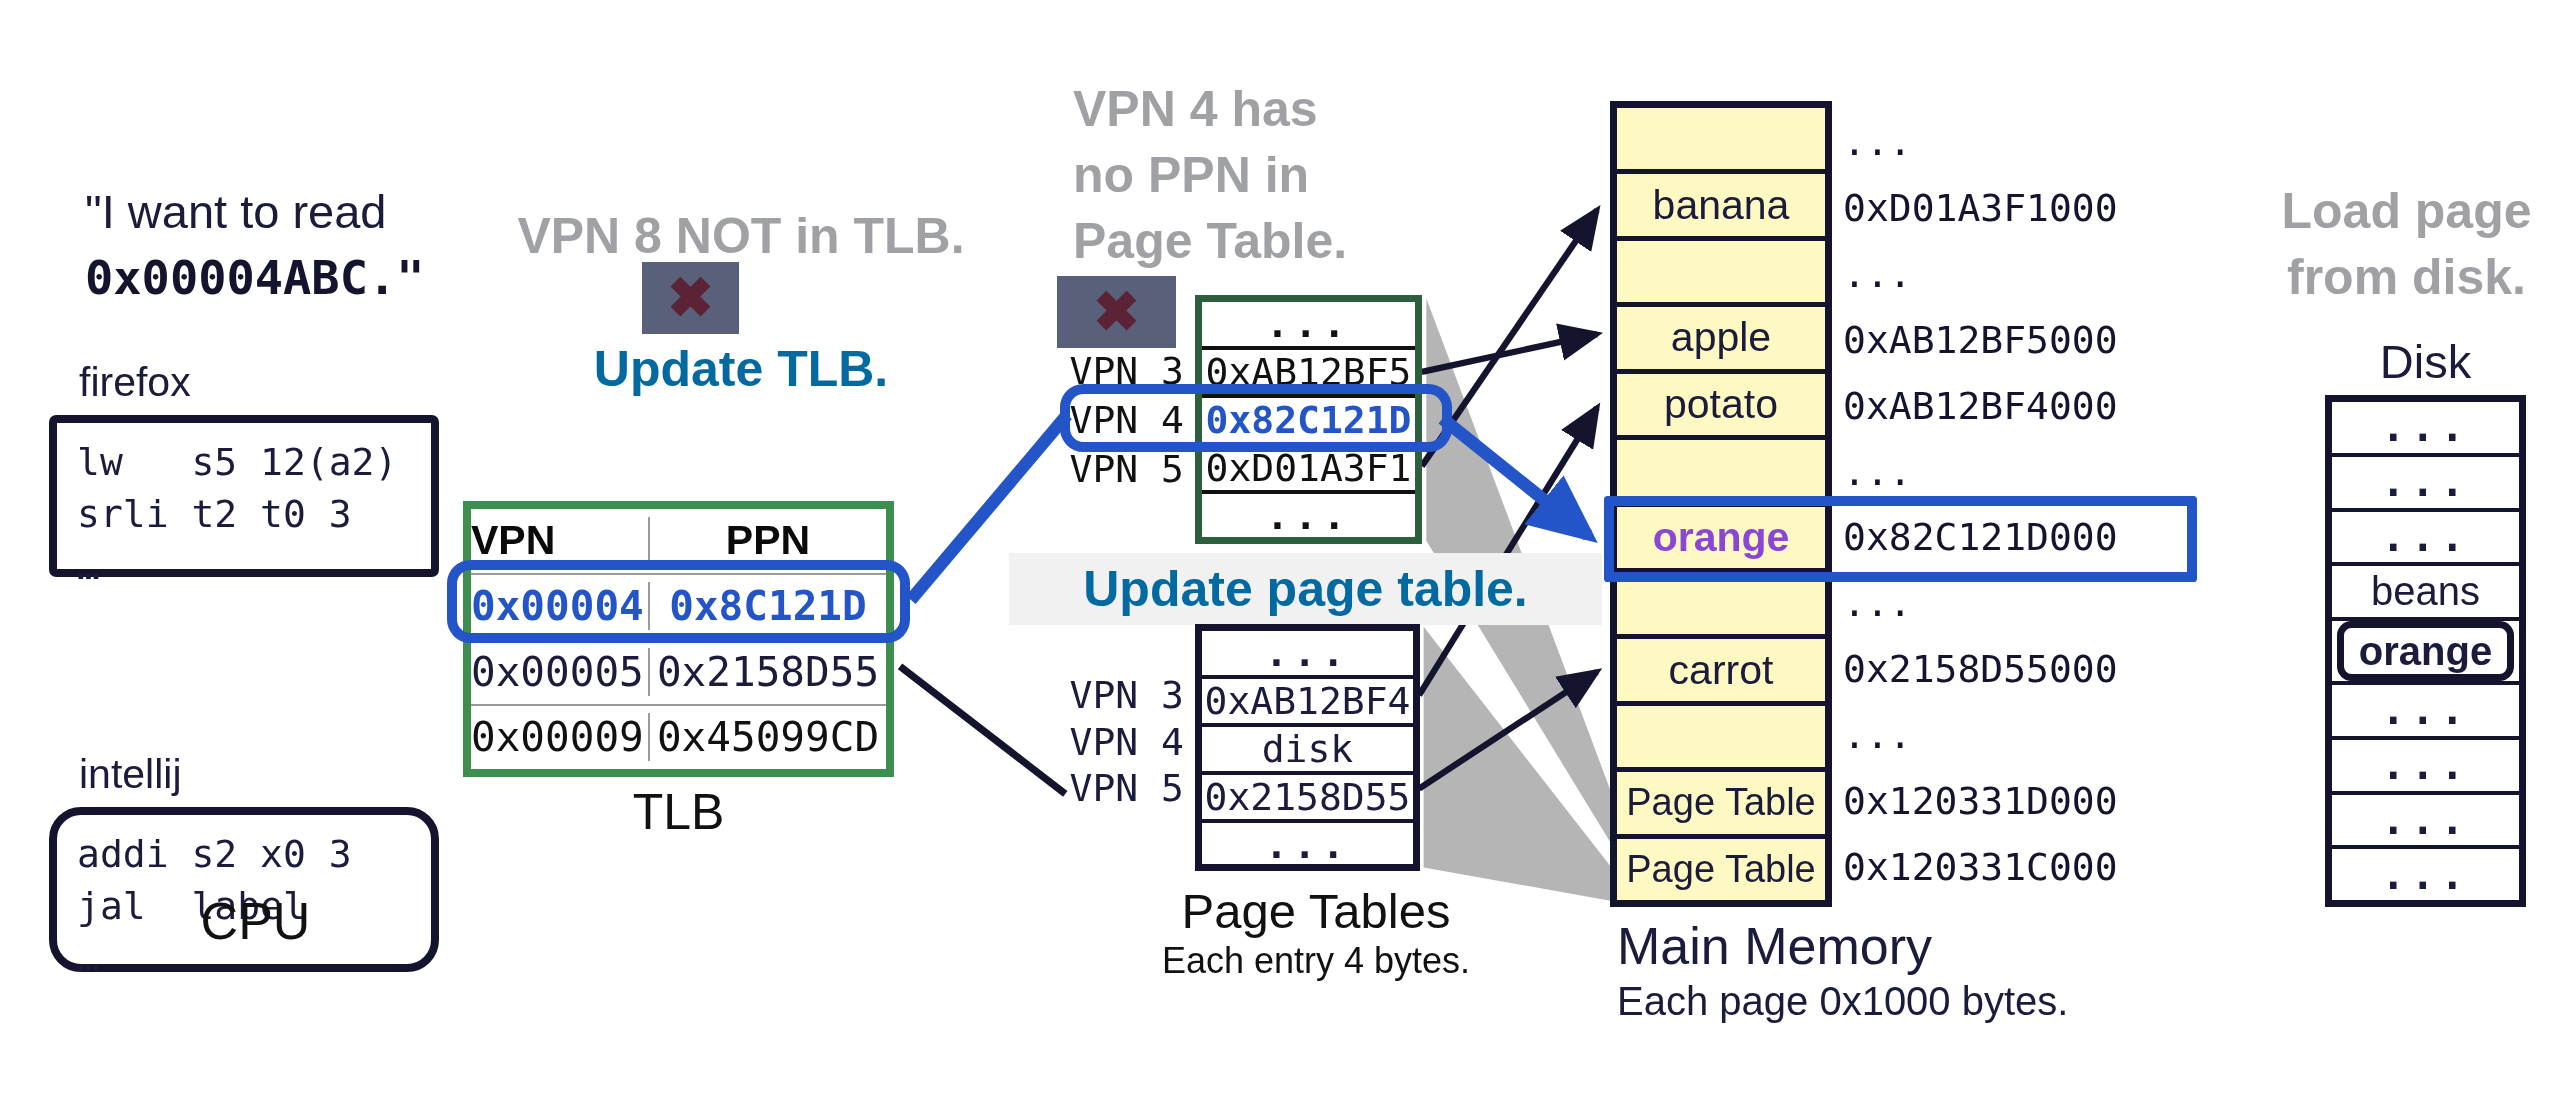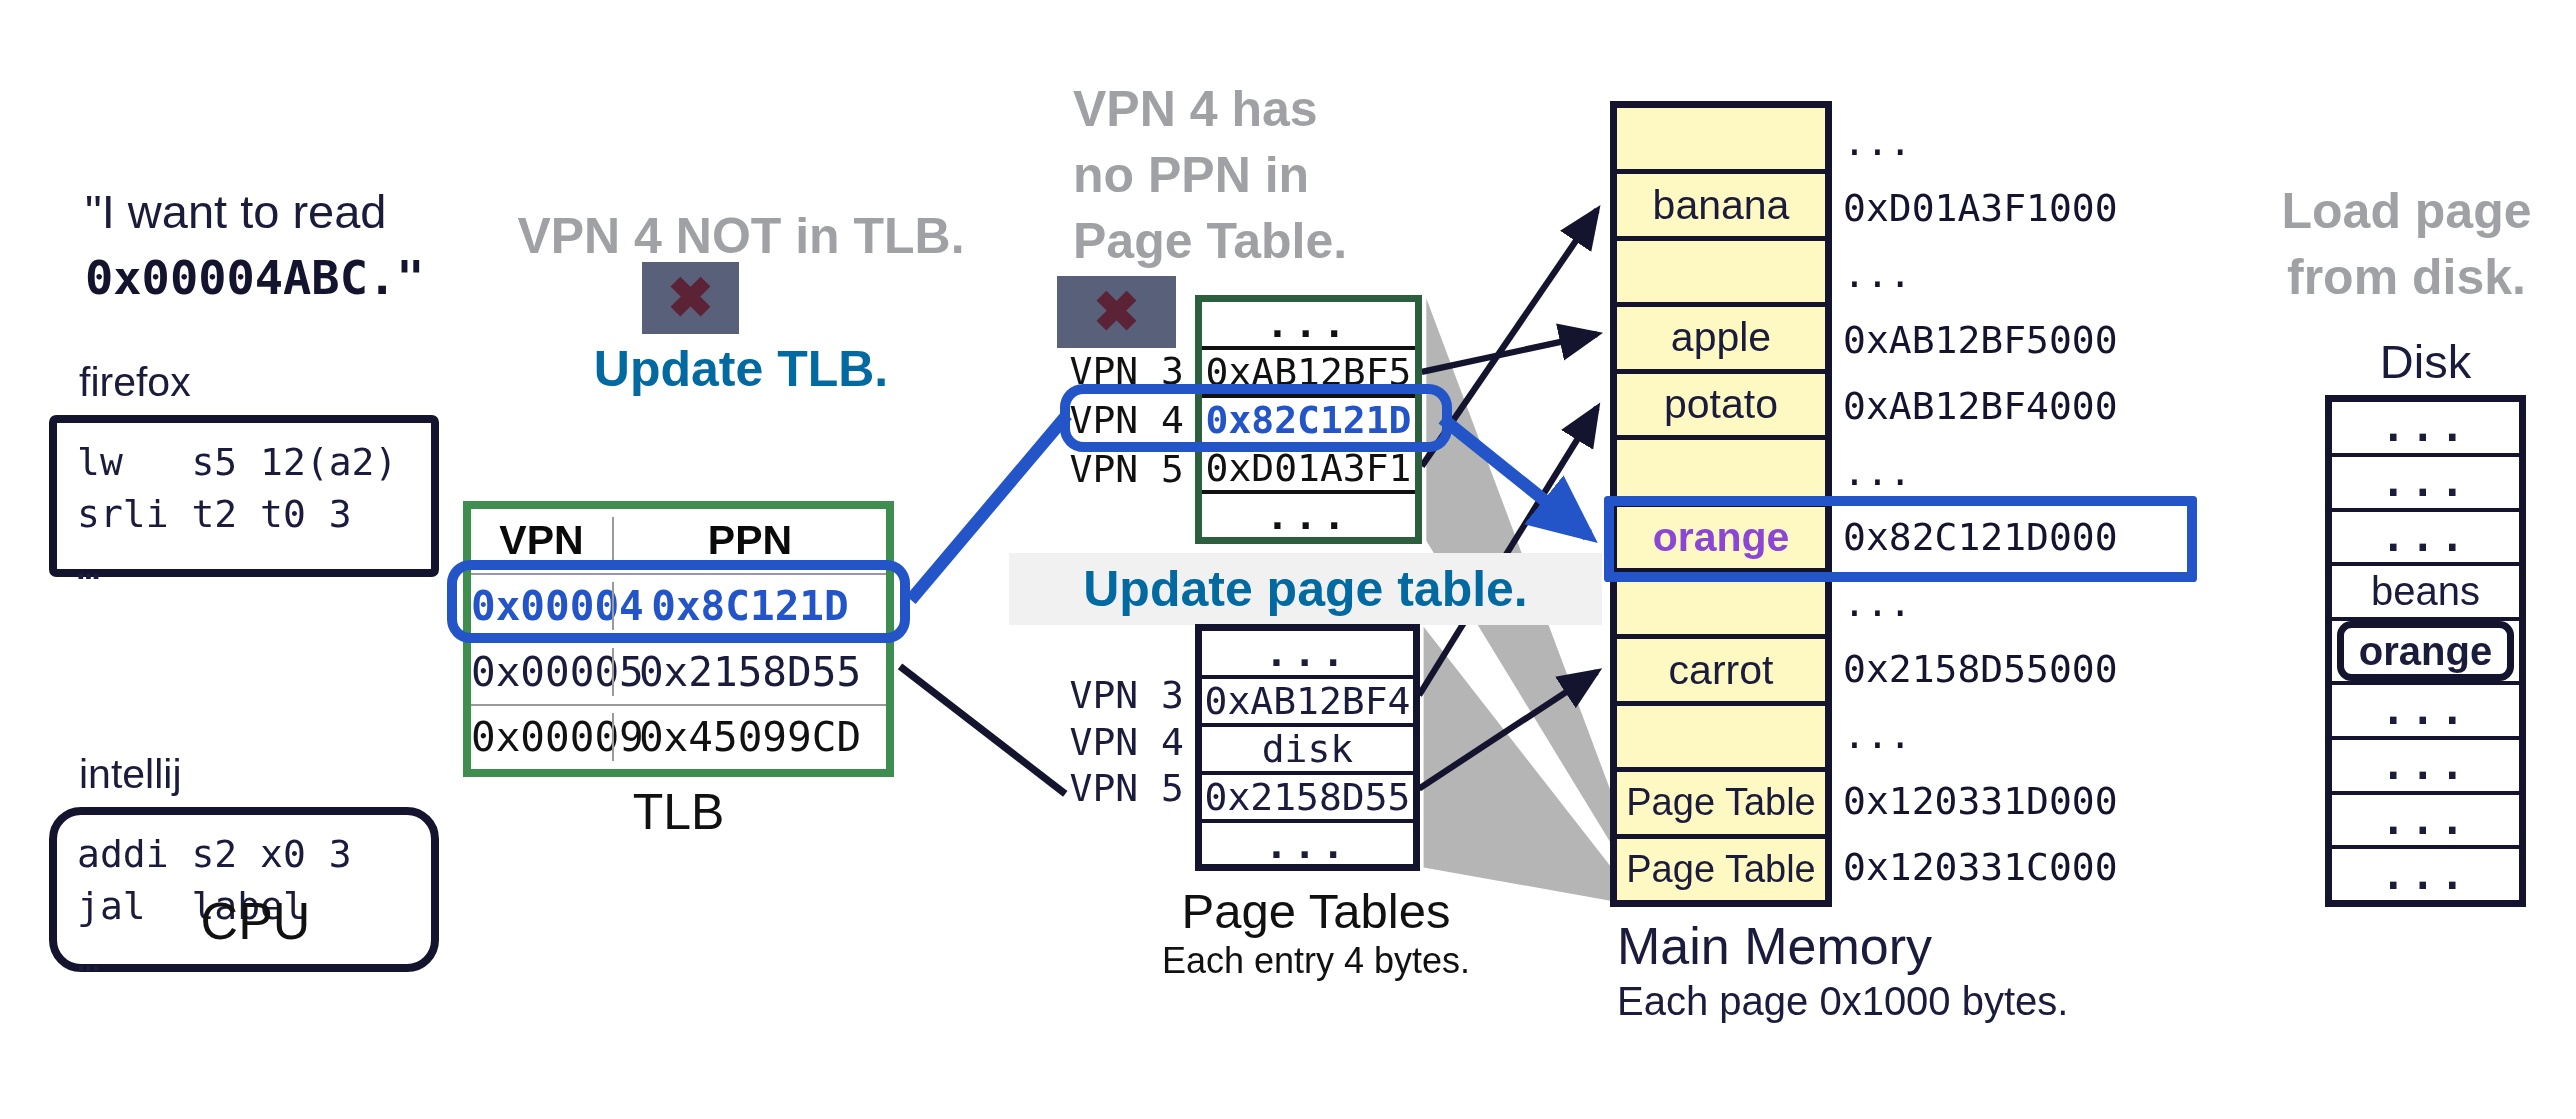--- a/index.html
+++ b/index.html
@@ -21,21 +21,21 @@
   .gray-note{font-weight:bold;color:#a0a1a4;font-size:50px;line-height:1.32;}
   .blue-note{font-weight:bold;color:#0369a1;font-size:50px;}
   .xbox{background:#59607a;display:flex;align-items:center;justify-content:center;}
   .xbox span{color:#5c2236;font-size:56px;font-weight:bold;line-height:1;}
 
   
   .tlb{left:463px;top:501px;width:431px;height:276px;border:8px solid #3e8e50;background:#fff;
        display:flex;flex-direction:column;box-sizing:border-box;}
   .tlb-row{flex:1;display:flex;align-items:center;}
   .tlb-row + .tlb-row{border-top:2.7px solid #9a9a9a;}
-  .tlb-c1{width:141px;text-align:center;box-sizing:border-box;}
+  .tlb-c1{width:177px;box-sizing:border-box;}
   .tlb-c2{flex:1;text-align:center;border-left:2.7px solid #9a9a9a;}
   .tlb-head{font-weight:bold;font-size:41px;color:#0a0a0a;}
   .tlb-hit{font-size:41px;font-weight:bold;color:#2355c8;}
   .tlb-n2{font-size:41px;color:#1b1b3c;}
   .tlb-n3{font-size:41px;color:#111111;}
   .tlb-label{left:463px;top:783px;width:431px;text-align:center;font-size:50px;color:#111111;}
 
   
   .pt{display:flex;flex-direction:column;box-sizing:border-box;background:#fff;}
   .pt-upper{left:1195px;top:295px;width:227px;height:249px;border:7.2px solid #2c5f3e;}
@@ -115,21 +115,21 @@
 srli t2 t0 3
 …</div>
 
   <div class="abs proc-label" style="left:79px;top:751px;">intellij</div>
   <div class="abs code-box mono" style="left:49px;top:807px;width:334px;height:124px;border-radius:32px;">addi s2 x0 3
 jal  label
 …</div>
 
   <div class="abs cpu-label">CPU</div>
 
-  <div class="abs gray-note" style="left:467px;top:203px;width:548px;text-align:center;">VPN 4 NOT in TLB.</div>
+  <div class="abs gray-note" style="left:467px;top:203px;width:548px;text-align:center;">VPN 8 NOT in TLB.</div>
   <div class="abs xbox" style="left:642px;top:262px;width:97px;height:72px;">
     <span>✖</span>
   </div>
   <div class="abs blue-note" style="left:467px;top:340px;width:548px;text-align:center;">Update TLB.</div>
 
   <div class="abs tlb">
     <div class="tlb-row tlb-head">
       <div class="tlb-c1">VPN</div>
       <div class="tlb-c2" style="border-left-color:#9a9a9a;">PPN</div>
     </div>

